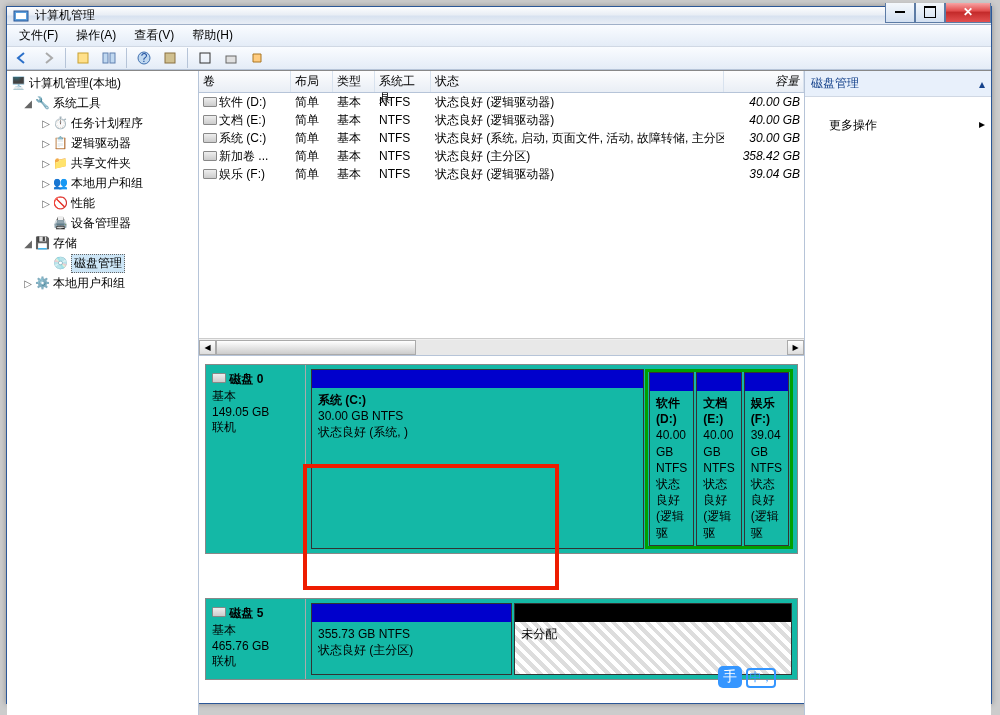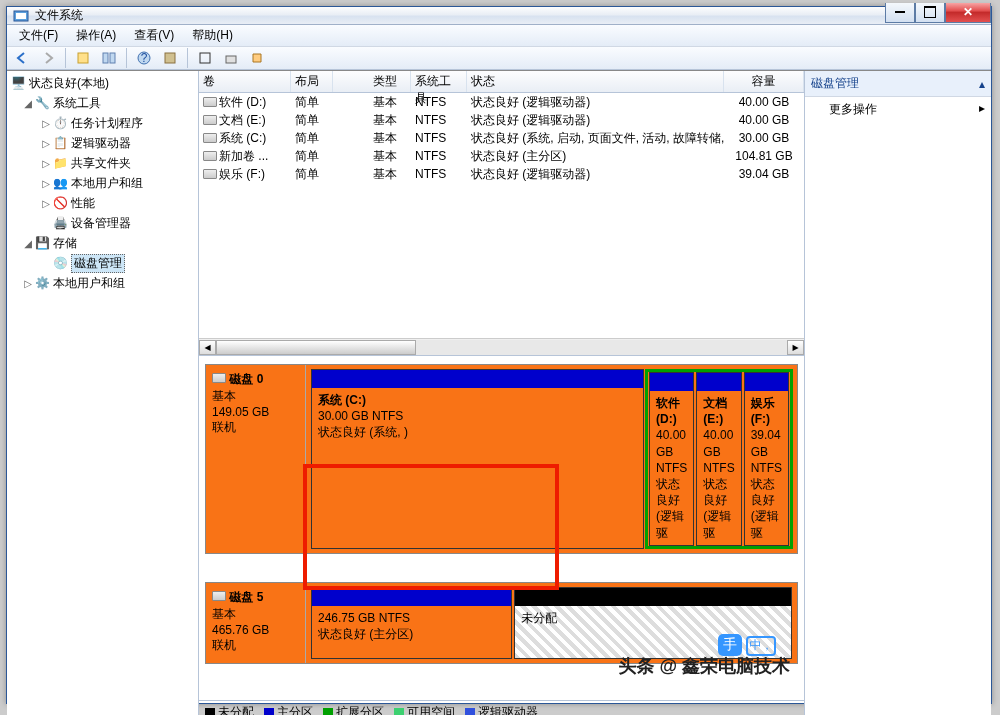--- a/index.html
+++ b/index.html
@@ -26,39 +26,39 @@
 .tree-toggle { width: 10px; text-align: center; color: #666; font-size: 10px; }
 .tree-icon { width: 16px; height: 16px; margin: 0 2px; display: inline-flex; align-items: center; justify-content: center; }
 .tree-label.selected { background: #cde6f7; border: 1px dotted #666; padding: 0 2px; }
 .depth-0 { padding-left: 0; }
 .depth-1 { padding-left: 14px; }
 .depth-2 { padding-left: 32px; }
 .center-panel { flex: 1; display: flex; flex-direction: column; border-right: 1px solid #b6c4d8; min-width: 0; }
 .actions-panel { width: 186px; background: #fff; display: flex; flex-direction: column; }
 .actions-header { background: linear-gradient(to bottom,#fafcff,#e4ecf7); border-bottom: 1px solid #b6c4d8; padding: 4px 6px; font-weight: normal; }
 .actions-sect { background: #e8f0fb; padding: 4px 6px; border-bottom: 1px solid #d0d8e4; display: flex; justify-content: space-between; align-items: center; color: #15428b; }
-.actions-item { padding: 4px 6px 4px 24px; display: flex; justify-content: space-between; }
+.actions-item { padding: 20px 6px 4px 24px; display: flex; justify-content: space-between; }
 .vol-table-wrap { flex: 0 0 285px; border-bottom: 1px solid #b6c4d8; display: flex; flex-direction: column; overflow: hidden; }
 .vol-header { display: flex; background: linear-gradient(to bottom,#fdfdfe,#e9eef5); border-bottom: 1px solid #b6c4d8; height: 22px; }
 .vol-header .col { border-right: 1px solid #d8e2ee; padding: 2px 4px; }
 .vol-rows { flex: 1; overflow: auto; }
 .vol-row { display: flex; height: 18px; align-items: center; }
 .vol-row .col { padding: 0 4px; white-space: nowrap; overflow: hidden; }
 .col-vol { width: 92px; display: flex; align-items: center; gap: 2px; }
 .col-layout { width: 42px; }
-.col-type { width: 42px; margin-left: 36px; }
+.col-type { width: 42px; }
 .col-fs { width: 56px; }
 .col-status { width: 300px; flex: 1; }
-.col-cap { width: 80px; text-align: center; }
+.col-cap { width: 80px; text-align: right; font-style: italic; }
 .hscrollbar { height: 17px; background: #f0f0f0; border-top: 1px solid #ccc; display: flex; align-items: center; }
 .hscrollbar .sbtn { width: 17px; height: 15px; background: linear-gradient(#fff,#ddd); border: 1px solid #aaa; display: flex; align-items: center; justify-content: center; font-size: 8px; }
 .hscrollbar .strack { flex: 1; height: 15px; background: #e8e8e8; position: relative; }
 .hscrollbar .sthumb { position: absolute; left: 0; width: 35%; height: 100%; background: linear-gradient(#fff,#ccc); border: 1px solid #aaa; }
 .disk-layout { flex: 1; overflow: auto; padding: 8px 6px; }
-.disk-block { display: flex; border: 1px solid #888; margin-bottom: 28px; background: #f97316; }
+.disk-block { display: flex; border: 1px solid #888; margin-bottom: 44px; background: #14b8a6; }
 .disk-info { width: 100px; padding: 6px; border-right: 1px solid #aaa; }
 .disk-info .dname { font-weight: bold; }
 .disk-parts { flex: 1; display: flex; padding: 4px; gap: 0; position: relative; }
 .part { border: 1px solid #333; margin: 0 1px; position: relative; }
 .part .pbar { height: 18px; background: #0000cc; }
 .part.black .pbar { background: #000; }
 .part .pbody { padding: 4px 6px; font-size: 11px; line-height: 1.35; }
 .part .pname { font-weight: bold; }
 .hatch { background-image: repeating-linear-gradient(45deg,#ddd 0,#ddd 4px,#fff 4px,#fff 8px); }
 .green-group { border: 3px solid #00a000; display: flex; flex: 1; }
@@ -72,21 +72,21 @@
 </style>
 </head>
 <body>
 
 <div class="window">
   <div class="titlebar">
     <svg class="app-icon" viewBox="0 0 16 16">
         <rect x="1" y="3" width="14" height="10" fill="#5ca0dd" stroke="#2b5797"></rect>
         <rect x="3" y="5" width="10" height="6" fill="#fff"></rect>
       </svg>
-    <span class="title">文件系统</span>
+    <span class="title">计算机管理</span>
     <div class="winbtns">
       <div class="winbtn min"></div>
       <div class="winbtn max"></div>
       <div class="winbtn close"></div>
     </div>
   </div>
 
   <div class="menubar">
     <span class="menu-item">文件(F)</span>
     <span class="menu-item">操作(A)</span>
@@ -145,21 +145,21 @@
           <path d="M3 3h8v8h-8z" fill="#ffcc80" stroke="#aa7722"></path>
         </svg>
       </div>
   </div>
 
   <div class="body">
     <div class="tree-panel">
       <div class="tree">
         <div class="tree-node depth-0">
             <span class="tree-icon">🖥️</span>
-            <span>状态良好(本地)</span>
+            <span>计算机管理(本地)</span>
           </div>
         <div class="tree-node depth-1">
             <span class="tree-toggle">◢</span>
             <span class="tree-icon">🔧</span>
             <span>系统工具</span>
           </div>
         <div class="tree-node depth-2">
             <span class="tree-toggle">▷</span>
             <span class="tree-icon">⏱️</span>
             <span>任务计划程序</span>
@@ -241,21 +241,21 @@
               <div class="col col-fs">NTFS</div>
               <div class="col col-status">状态良好 (系统, 启动, 页面文件, 活动, 故障转储, 主分区)</div>
               <div class="col col-cap">30.00 GB</div>
             </div>
             <div class="vol-row">
               <div class="col col-vol"><span class="disk-icon"></span>新加卷 ...</div>
               <div class="col col-layout">简单</div>
               <div class="col col-type">基本</div>
               <div class="col col-fs">NTFS</div>
               <div class="col col-status">状态良好 (主分区)</div>
-              <div class="col col-cap">104.81 GB</div>
+              <div class="col col-cap">358.42 GB</div>
             </div>
             <div class="vol-row">
               <div class="col col-vol"><span class="disk-icon"></span>娱乐 (F:)</div>
               <div class="col col-layout">简单</div>
               <div class="col col-type">基本</div>
               <div class="col col-fs">NTFS</div>
               <div class="col col-status">状态良好 (逻辑驱动器)</div>
               <div class="col col-cap">39.04 GB</div>
             </div>
           </div>
@@ -319,37 +319,36 @@
           <div class="disk-info">
             <div><span class="disk-icon"></span> <span class="dname">磁盘 5</span></div>
             <div>基本</div>
             <div>465.76 GB</div>
             <div>联机</div>
           </div>
           <div class="disk-parts">
             <div class="part" style="flex:195">
                 <div class="pbar"></div>
                 <div class="pbody">
-                  <div>246.75 GB NTFS</div>
+                  <div>355.73 GB NTFS</div>
                   <div>状态良好 (主分区)</div>
                 </div>
               </div>
             <div class="part black" style="flex:270">
                 <div class="pbar"></div>
                 <div class="pbody hatch" style="height:52px">
                   <div>未分配</div>
                 </div>
               </div>
           </div>
         </div>
         <div class="red-highlight" style="left:104px; top:108px; width:256px; height:126px;"></div>
 
         <div class="badge-blue">手</div>
         <div class="badge-outline"><span>中</span> ，</div>
-        <div class="watermark">头条 @ 鑫荣电脑技术</div>
       </div>
 
       <div class="legend">
         <span><span class="swatch" style="background:#000"></span><span>未分配</span></span>
         <span><span class="swatch" style="background:#0000cc"></span><span>主分区</span></span>
         <span><span class="swatch" style="background:#00a000"></span><span>扩展分区</span></span>
         <span><span class="swatch" style="background:#3cd070"></span><span>可用空间</span></span>
         <span><span class="swatch" style="background:#3050dd"></span><span>逻辑驱动器</span></span>
       </div>
     </div>

